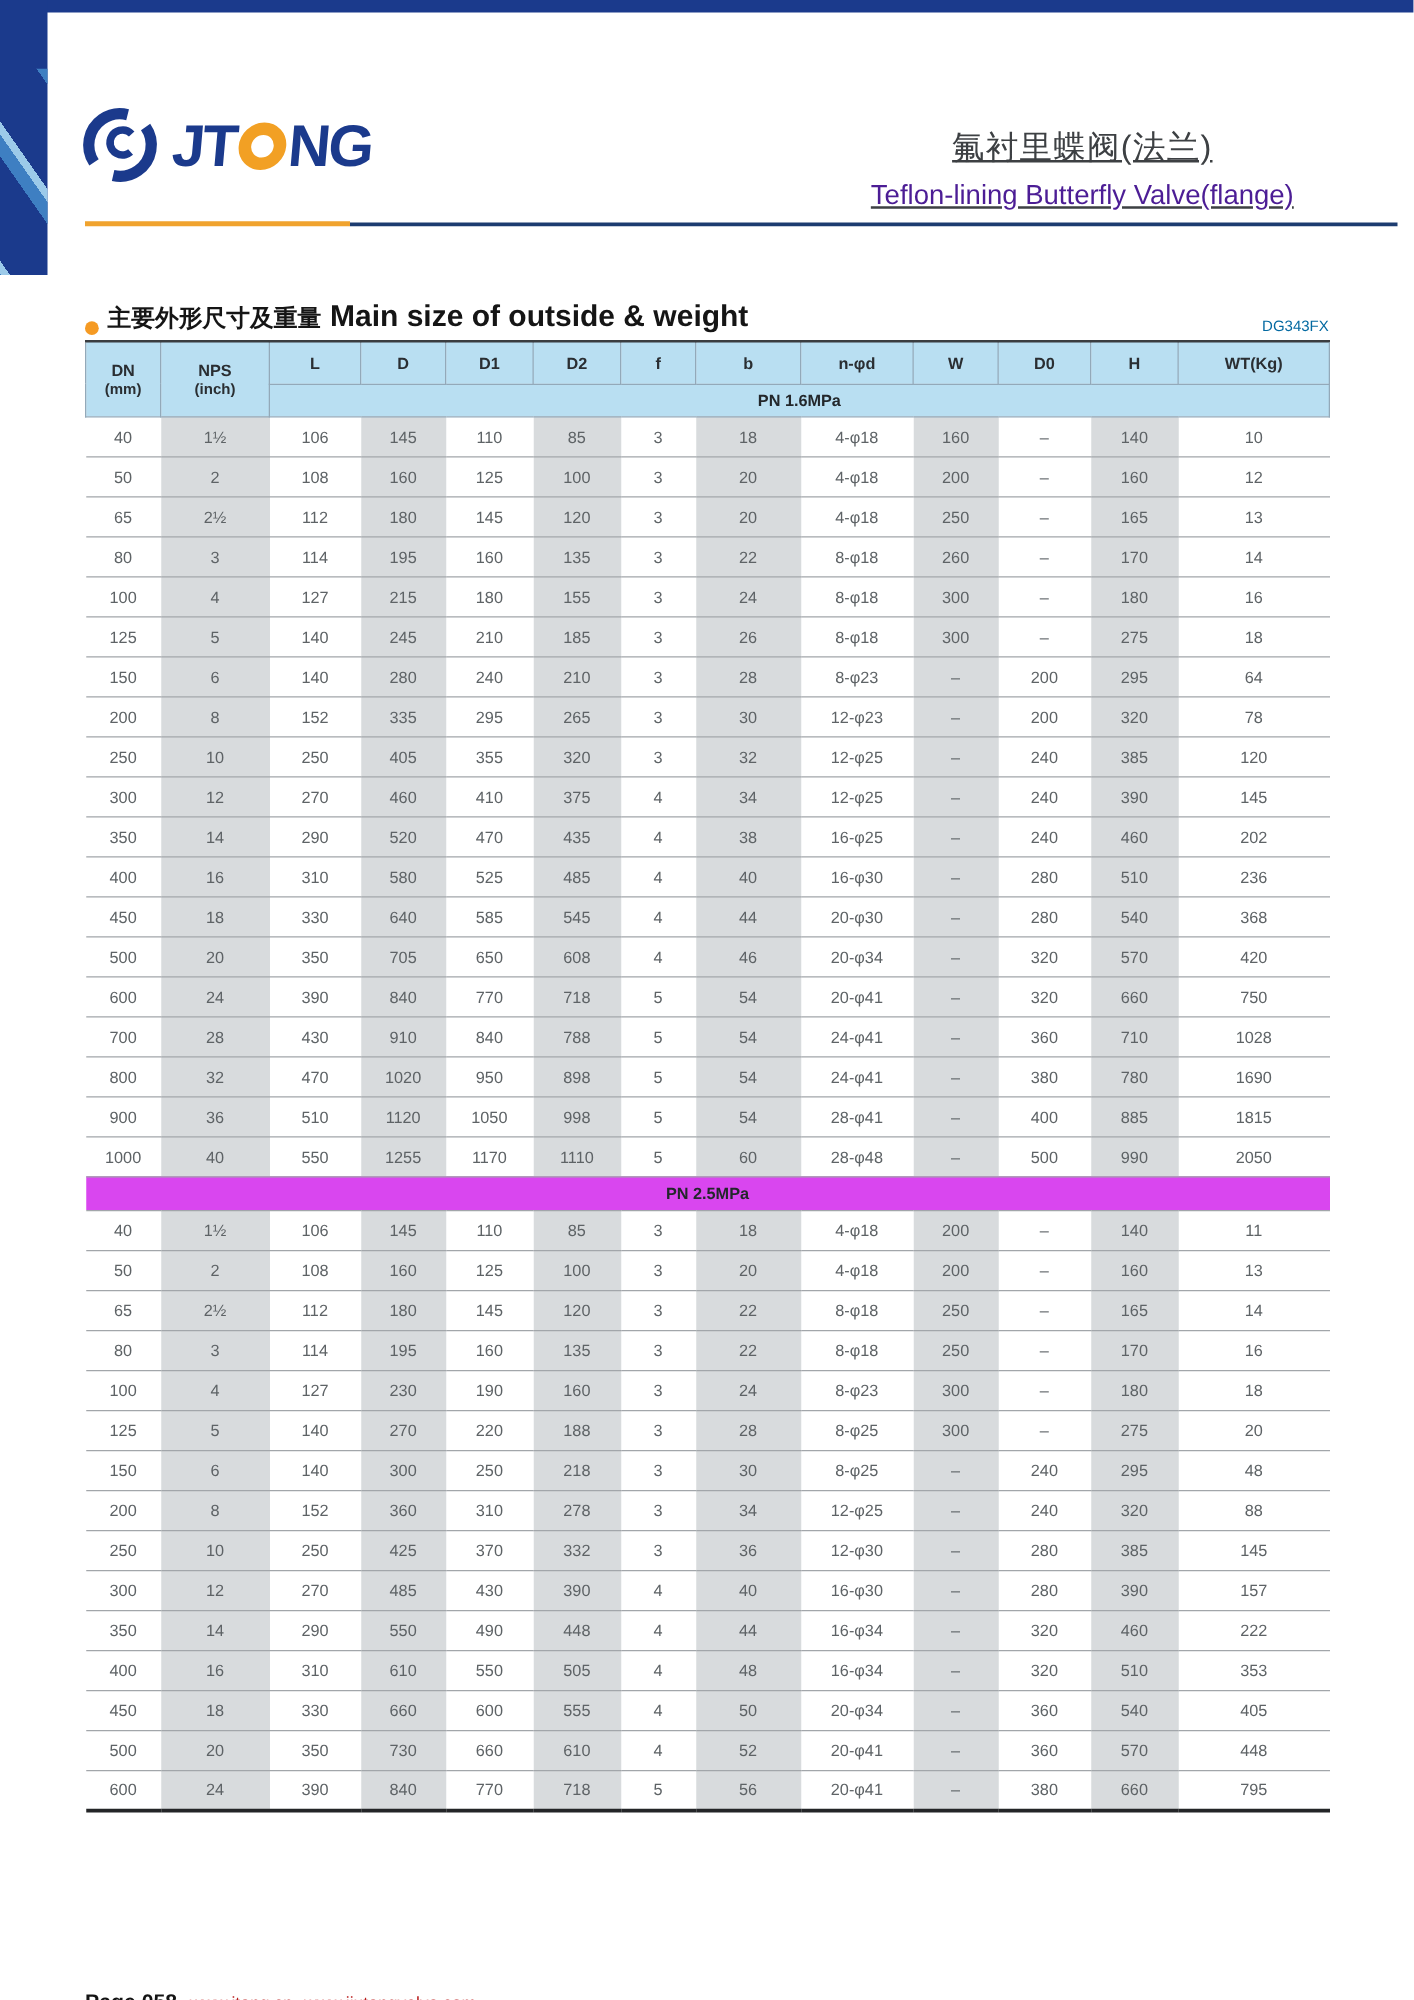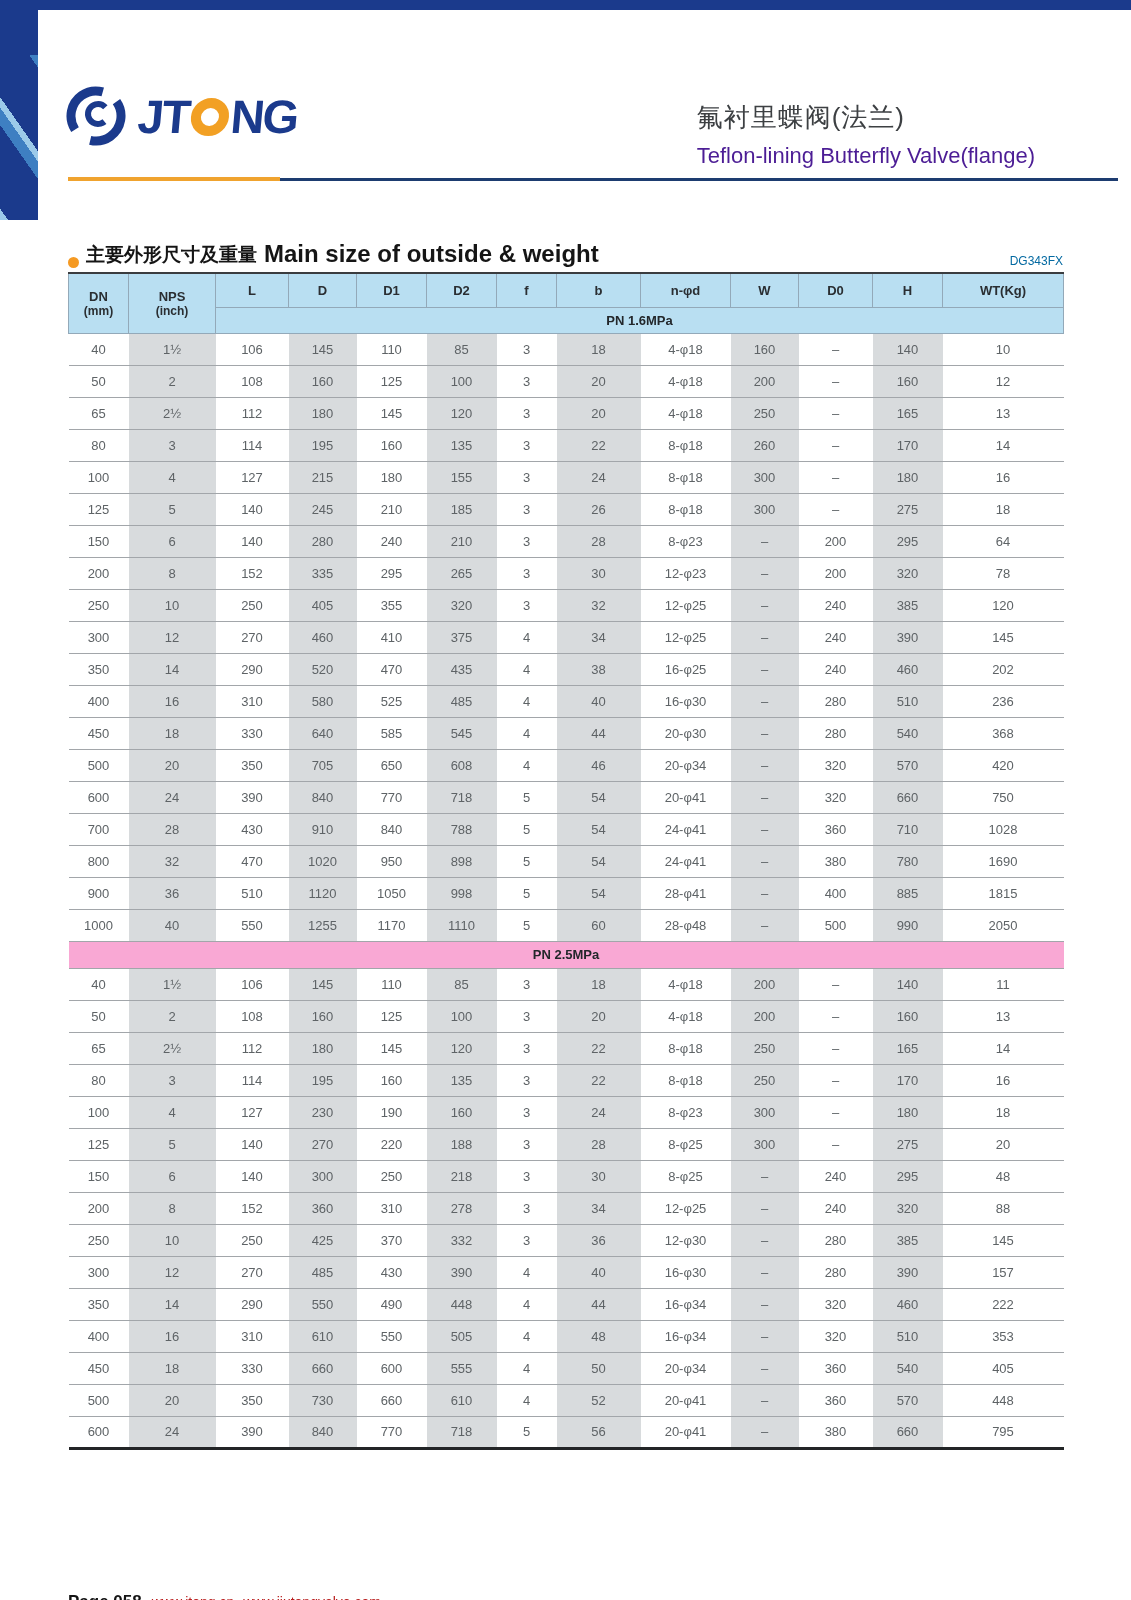--- a/index.html
+++ b/index.html
@@ -19,21 +19,21 @@
   .logo-text { display:flex; align-items:center; font-weight:800; font-size:47px; letter-spacing:-2px;
      color:#1b3a8c; transform:skewX(-5deg); line-height:1; }
   .logo-o { display:inline-block; width:38px; height:38px; border:10px solid #f2a024; border-radius:50%; margin:0 2px; }
 
   
   .divider { position:absolute; top:177px; left:68px; right:13px; display:flex; align-items:center; }
   .divider .seg-orange { width:212px; height:4px; background:#f0a32e; }
   .divider .seg-navy { flex:1; height:3px; background:#1d3c70; }
 
   
-  .titles { position:absolute; top:100px; right:96px; text-align:left; color:#3d4043; }
+  .titles { position:absolute; top:100px; right:96px; text-align:center; color:#3d4043;text-decoration:underline; }
   .title-zh { font-size:26px; letter-spacing:1px; margin-bottom:8px; }
   .title-en { font-size:22px; color:#4c1d95; }
 
   
   .section-head { position:absolute; top:240px; left:68px; width:995px; display:flex; align-items:flex-end; }
   .bullet { width:11px; height:11px; border-radius:50%; background:#f59a23; margin-right:7px; flex:none; }
   .sec-zh { font-size:19px; font-weight:bold; color:#151515; }
   .sec-en { font-size:24px; font-weight:bold; color:#151515; margin-left:7px; }
   .model-code { margin-left:auto; font-size:12px; color:#0369a1; align-self:flex-end; }
 
@@ -43,21 +43,21 @@
   table.spec { border-top:2px solid #3a3d40; border-bottom:3px solid #232527; }
   thead th { background:#b9dff2; color:#2a2e32; font-weight:bold; font-size:13px;
      border:1px solid #93a9b9; height:34px; padding:1px 12px;margin-left:29px; }
   thead th .sub { font-size:12px; font-weight:bold; }
   thead th.band-cell, td.band-cell { background:#b9dff2; color:#23272b; font-weight:bold;
      text-align:center; height:26px; font-size:13px; }
   thead th.band-cell { border:1px solid #93a9b9; }
   tbody td { text-align:center; height:32px; border-bottom:1px solid #a2a6aa; padding:0; }
   tbody td.band-cell { height:27px; border-bottom:1px solid #a2a6aa; }
   tbody tr td:nth-child(even) { background:#d8dbdd; }
-  tbody tr.band-row td { background:#f9a8d4;text-align:center; }
+  tbody tr.band-row td { background:#d946ef;text-align:center; }
 
   
   .footer { position:absolute; top:1592px; left:68px; display:flex; align-items:baseline; }
   .page-label { font-size:17px; font-weight:bold; color:#141414; margin-right:10px; }
   .site { font-size:14px; color:#b91c1c; margin-right:9px; }
 </style>
 </head>
 <body>
 
 <div class="page">

